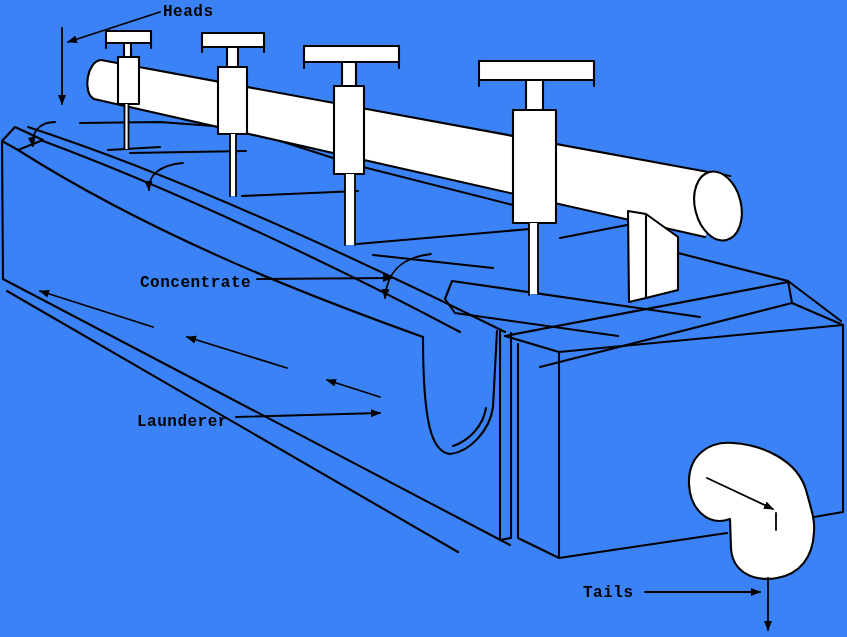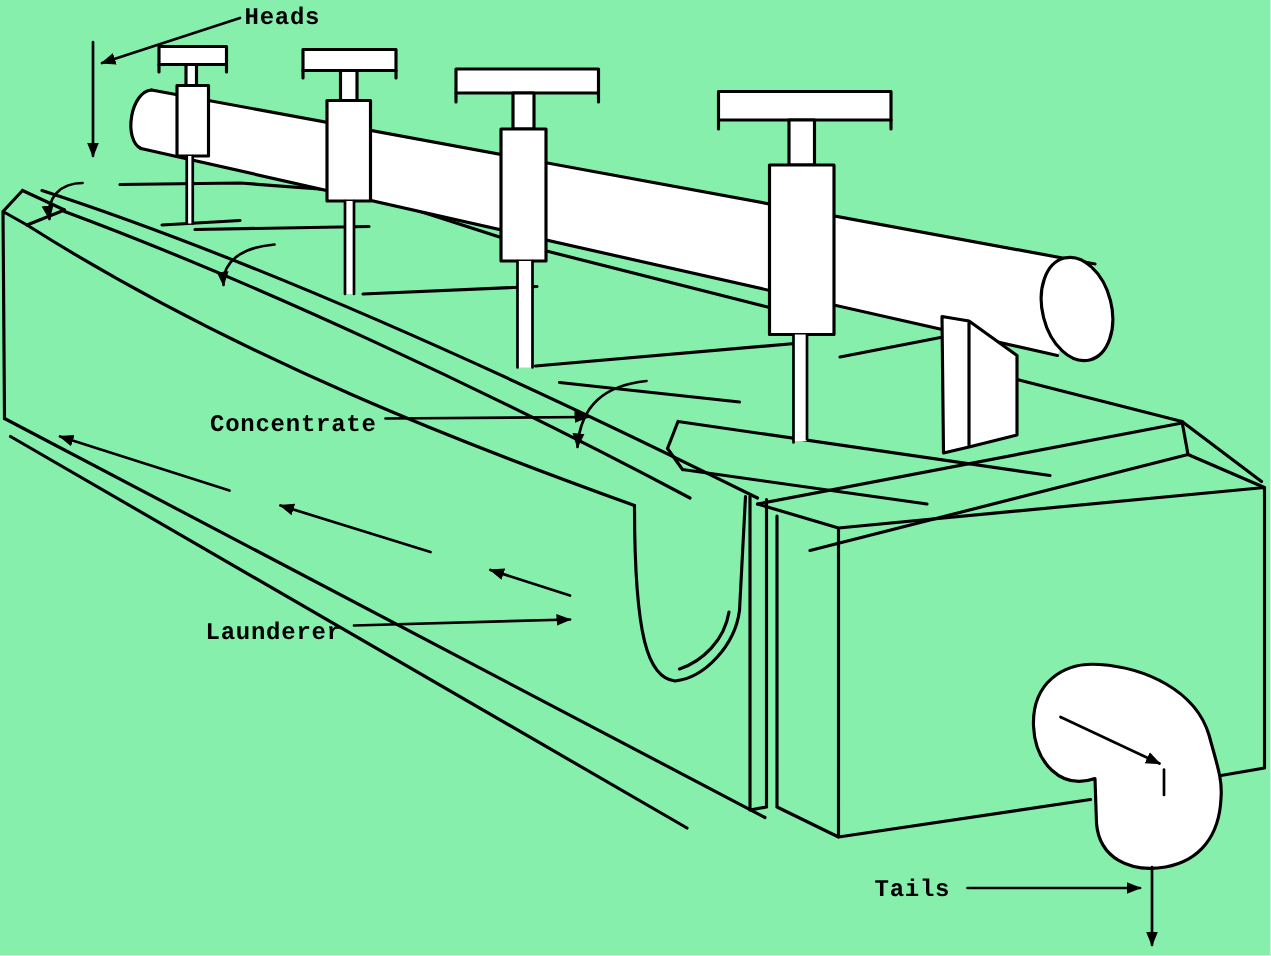--- a/index.html
+++ b/index.html
@@ -4,21 +4,21 @@
 <style>
   html, body {
     margin: 0;
     padding: 0;
     background: #ffffff;
   }
   .stage {
     position: relative;
     width: 847px;
     height: 637px;
-    background: #86efac;
+    background: #3b82f6;
     overflow: hidden;
     font-family: "Liberation Mono", "DejaVu Sans Mono", monospace;
   }
   svg { display: block; }
   .ink {
     stroke: #000000;
     stroke-width: 2.1;
     fill: none;
     stroke-linecap: round;
     stroke-linejoin: round;

